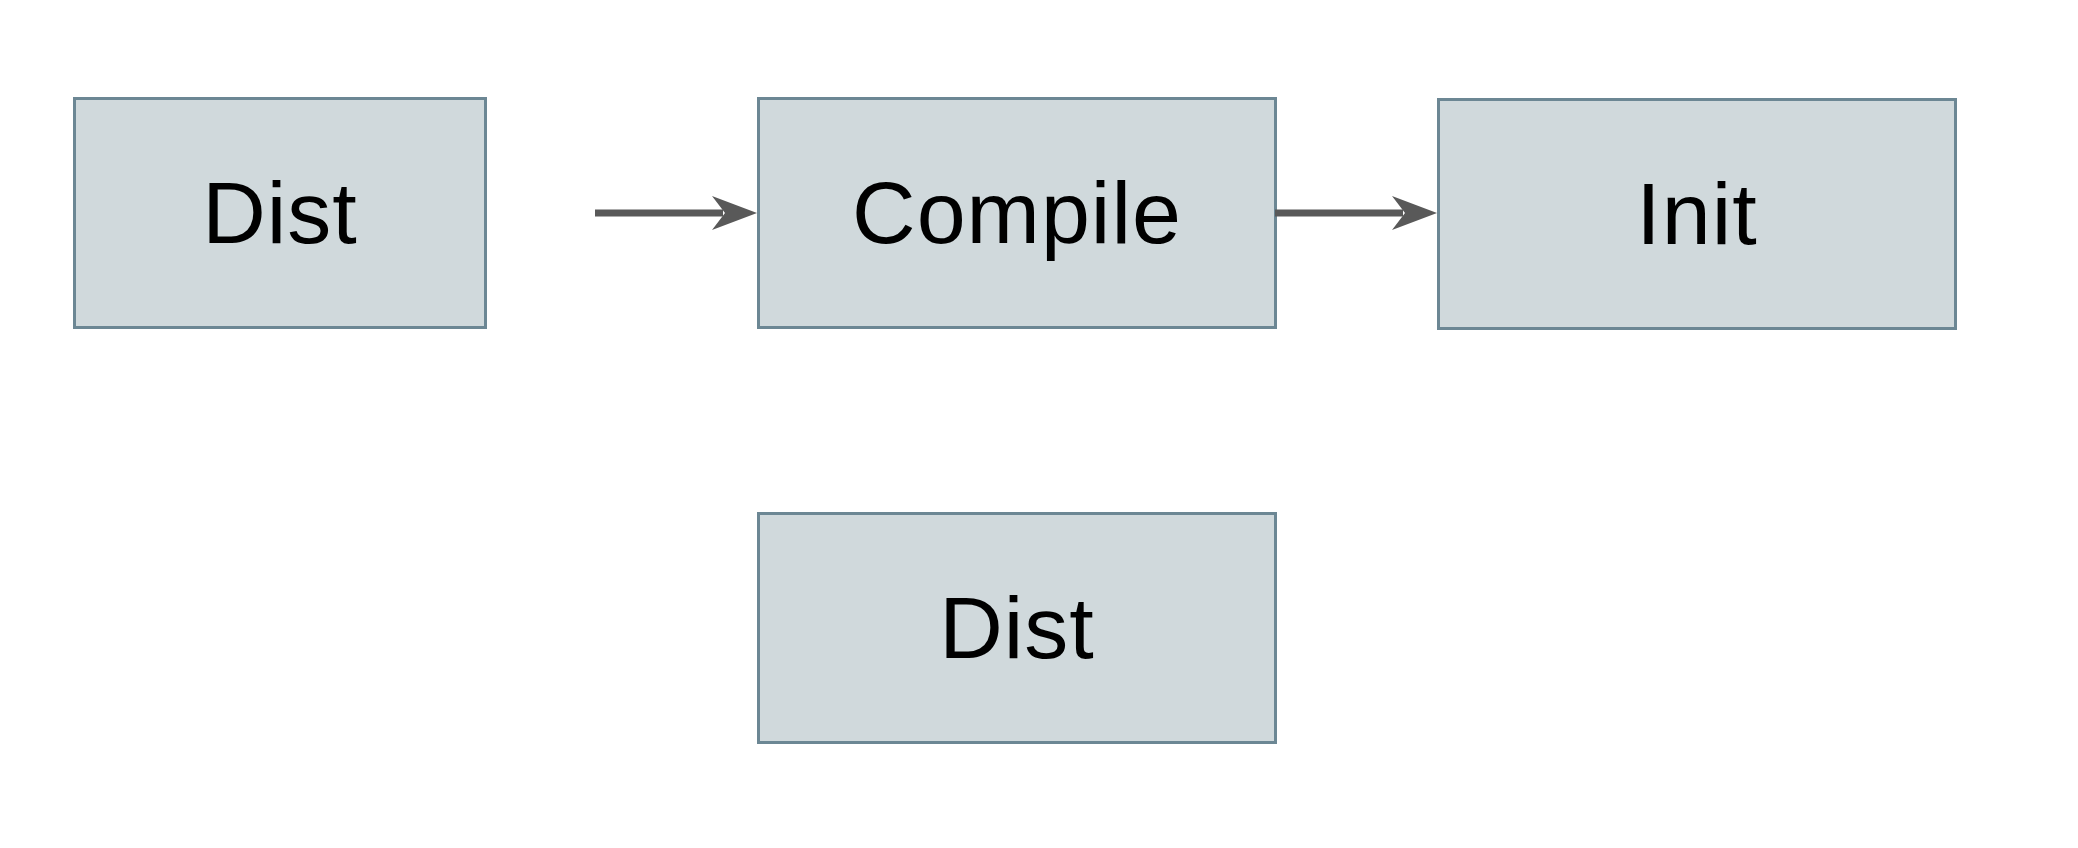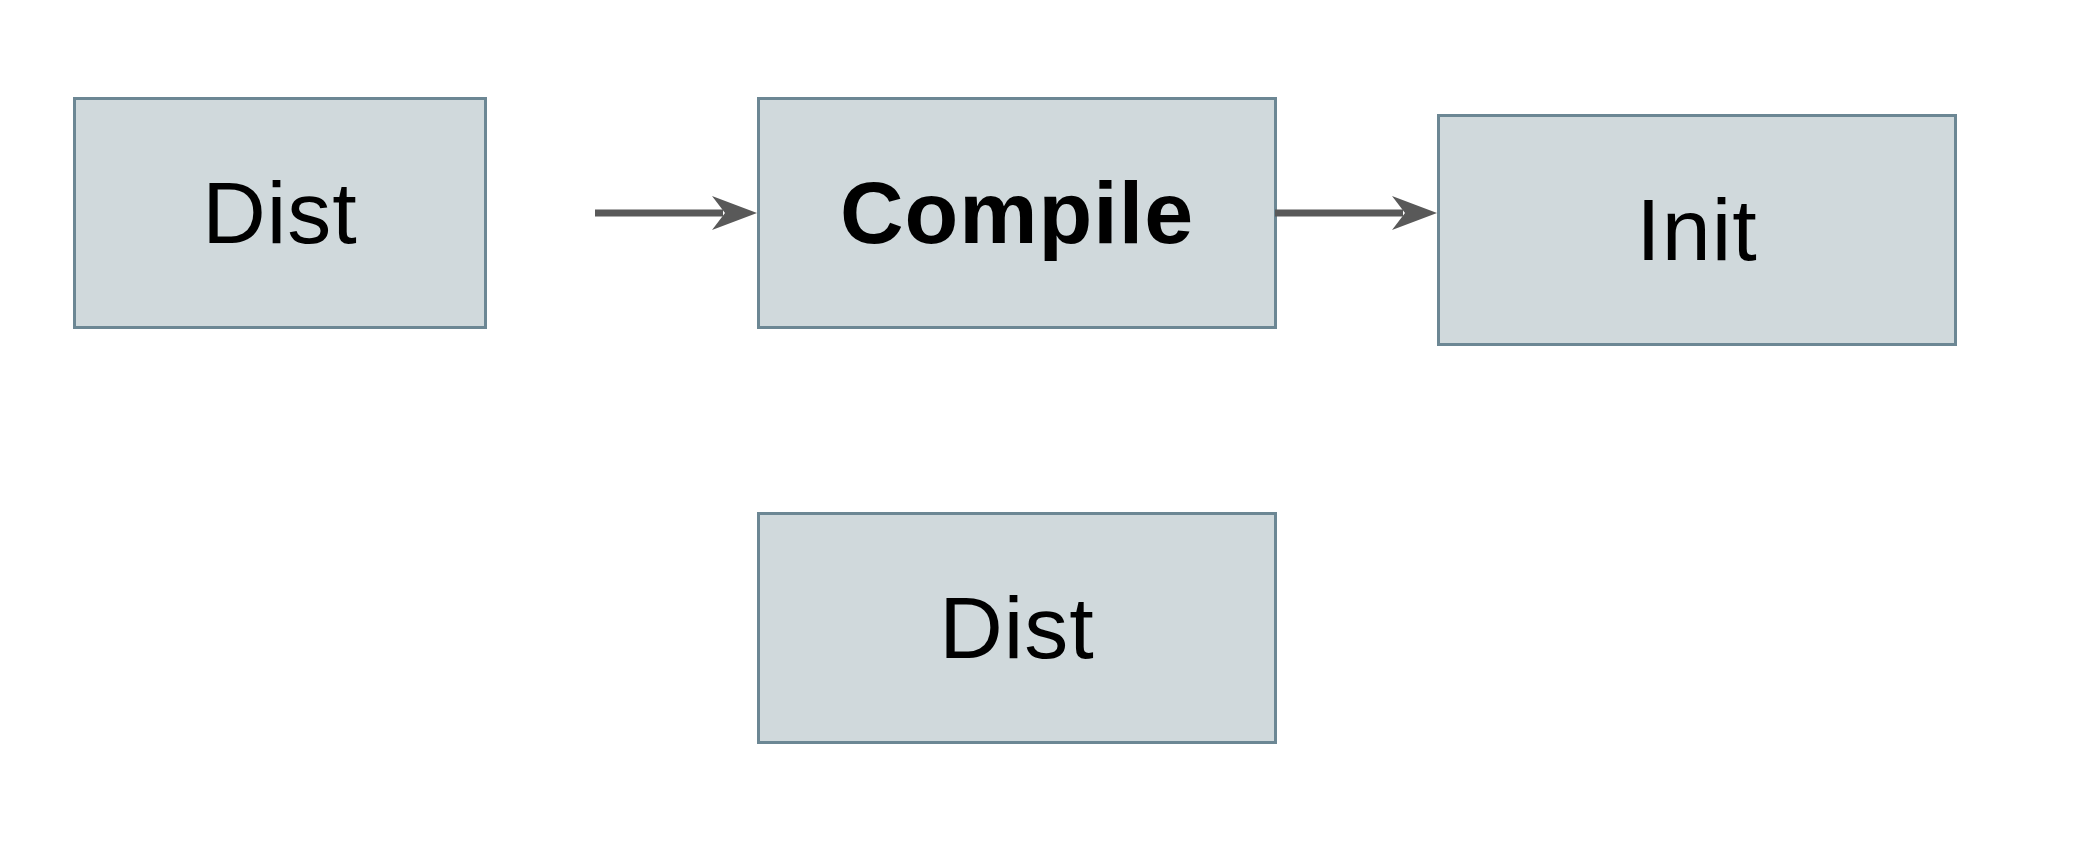--- a/index.html
+++ b/index.html
@@ -32,22 +32,22 @@
     justify-content: center;
   }
   .node .label {
     font-size: 88px;
     line-height: 1;
     color: var(--node-text);
     letter-spacing: 1px;
     white-space: nowrap;
   }
   #node-dist    { left: 73px;   top: 97px; width: 414px; }
-  #node-compile { left: 757px;  top: 97px; font-weight: bold; }
-  #node-init    { left: 1437px; top: 114px; }
+  #node-compile { left: 757px;  top: 97px; }
+  #node-init    { left: 1437px; top: 98px; }
   #node-clean   { left: 757px;  top: 512px; }
   .arrow {
     position: absolute;
     overflow: visible;
     display: block;
   }
   #arrow-dist-to-compile { left: 595px; top: 189px; }
   #arrow-compile-to-init { left: 1275px; top: 189px; }
   .arrow-shaft { stroke: var(--arrow); stroke-width: 7; }
   .arrow-head  { fill: var(--arrow); }

